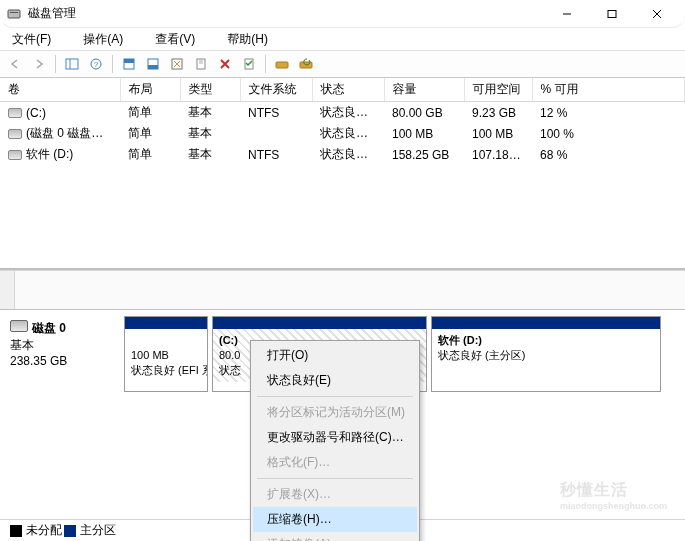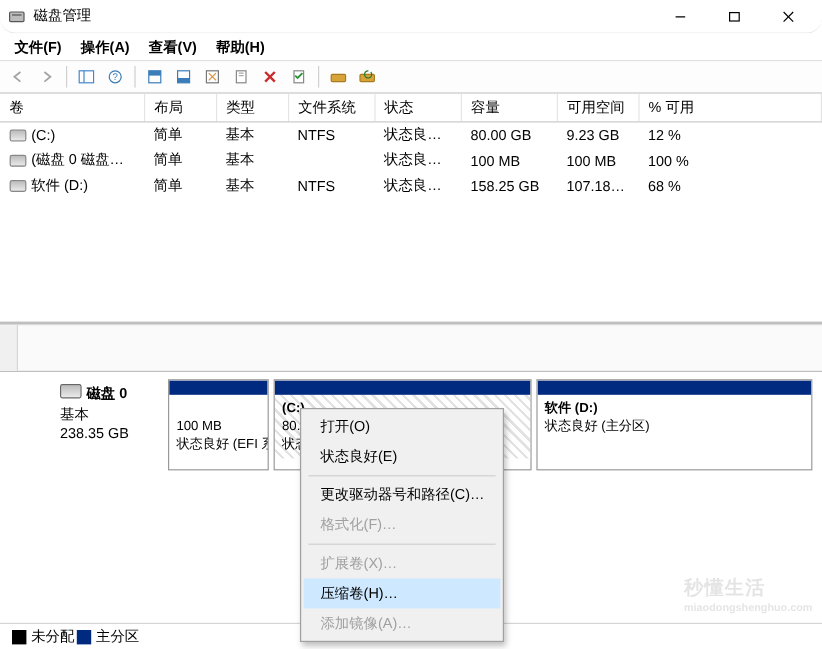--- a/index.html
+++ b/index.html
@@ -31,23 +31,22 @@
   .winbtn {
     width: 45px; height: 28px;
     display: inline-flex; align-items: center; justify-content: center;
     color: #333;
   }
   .menubar {
     height: 22px;
     display: flex;
     align-items: center;
     padding: 0 4px;
-    gap: 0;
-    background: #fff;
-    font-weight: bold;
+    gap: 16px;
+    background: #fff;
   }
   .menubar .mi {
     padding: 2px 8px;
   }
   .toolbar {
     height: 28px;
     display: flex;
     align-items: center;
     padding: 2px 4px;
     gap: 2px;
@@ -107,21 +106,20 @@
     position: absolute; left: 0; top: 0; bottom: 0; width: 14px;
     background: #f0f0f0;
     border-right: 1px solid #d6d6d6;
   }
   .disk-panel {
     display: flex;
     align-items: stretch;
     padding: 6px 8px;
     gap: 6px;
     background: #fff;
-    margin-left: 40px;
   }
   .disk-meta {
     width: 110px;
     padding: 4px 2px;
   }
   .disk-meta .dicon {
     display: inline-block;
     width: 18px; height: 12px;
     background: linear-gradient(#bcbcbc,#eaeaea);
     border: 1px solid #666; border-radius: 2px;
@@ -174,21 +172,21 @@
   }
   .ctxmenu .cmi {
     padding: 4px 14px;
     white-space: nowrap;
   }
   .ctxmenu .cmi.disabled { color: #a0a0a0; }
   .ctxmenu .cmi.hl { background: #cde8ff; }
   .ctxmenu .csep { height: 1px; background: #d0d0d0; margin: 3px 4px; }
   .watermark {
     position: absolute;
-    right: 8px; bottom: 30px;
+    right: 18px; bottom: 30px;
     font-size: 16px; font-weight: bold;
     color: rgba(130,130,130,.22);
     letter-spacing: 1px;
     pointer-events: none;
   }
   .watermark .sub { font-size: 9px; display: block; letter-spacing: 0; text-align: right; }
   .disabled-arrow { opacity: .35; }
 </style>
 </head>
 <body>
@@ -400,20 +398,21 @@
 
 <div class="legend">
   <span><span class="swatch sw-black"></span><span>未分配</span></span>
   <span><span class="swatch sw-blue"></span><span>主分区</span></span>
 </div>
 
 <div class="ctxmenu">
   <div class="cmi">打开(O)</div>
   <div class="cmi">状态良好(E)</div>
   <div class="csep"></div>
+  <div class="cmi disabled">将分区标记为活动分区(M)</div>
   <div class="cmi">更改驱动器号和路径(C)…</div>
   <div class="cmi disabled">格式化(F)…</div>
   <div class="csep"></div>
   <div class="cmi disabled">扩展卷(X)…</div>
   <div class="cmi hl">压缩卷(H)…</div>
   <div class="cmi disabled">添加镜像(A)…</div>
 
 </div>
 
 <div class="watermark">

